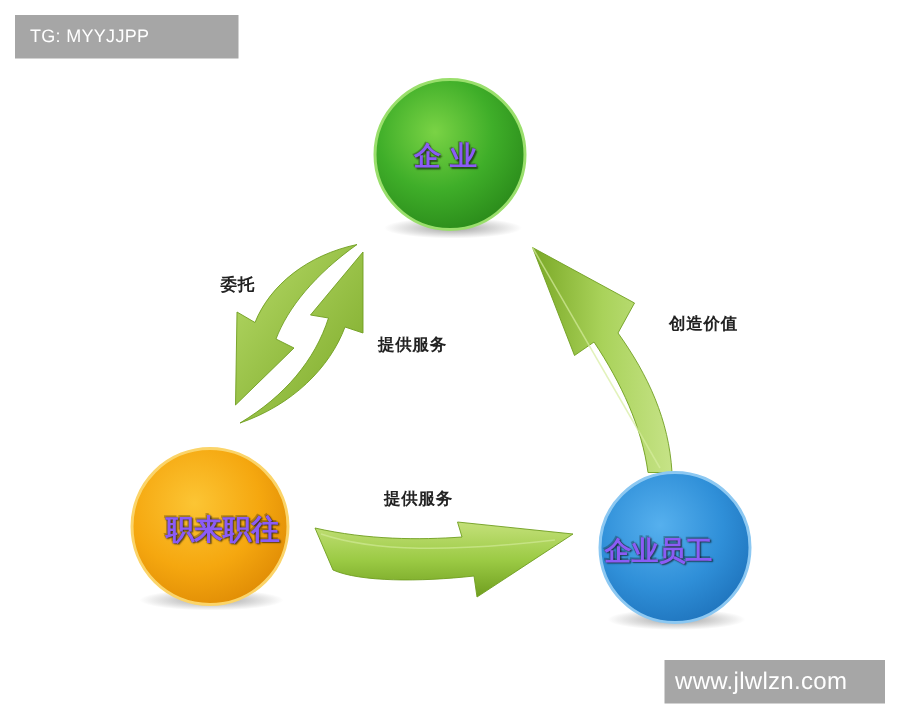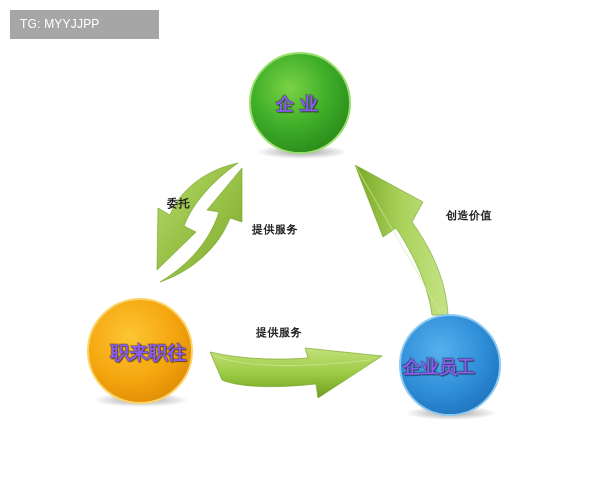--- a/index.html
+++ b/index.html
@@ -85,19 +85,20 @@
 
     <circle cx="300" cy="103" r="50" fill="url(#gGreen)" stroke="#9adf6c" stroke-width="2"></circle>
     <circle cx="140" cy="351" r="52" fill="url(#gOrange)" stroke="#fbd469" stroke-width="2"></circle>
     <circle cx="450" cy="365" r="50" fill="url(#gBlue)" stroke="#8cc8f2" stroke-width="2"></circle>
   </svg>
 
   <div class="node-text" style="left:260px; top:92px; width:80px; font-size:18px; letter-spacing:6px;">企业</div>
   <div class="node-text" style="left:90px; top:340px; width:117px; font-size:19px; letter-spacing:0px;">职来职往</div>
   <div class="node-text" style="left:400px; top:355px; width:78px; font-size:18px; letter-spacing:0px;">企业员工</div>
 
-  <div class="label" style="left:147px; top:196px;margin-left:20px;">委托</div>
+  <div class="label" style="left:147px; top:182px;">委托</div>
   <div class="label" style="left:252px; top:222px;">提供服务</div>
   <div class="label" style="left:256px; top:325px;">提供服务</div>
   <div class="label" style="left:446px; top:208px;">创造价值</div>
 
   <div class="watermark wm-top">TG: MYYJJPP</div>
+  <div class="watermark wm-bottom">www.jlwlzn.com</div>
 </div>
 
 </body></html>

